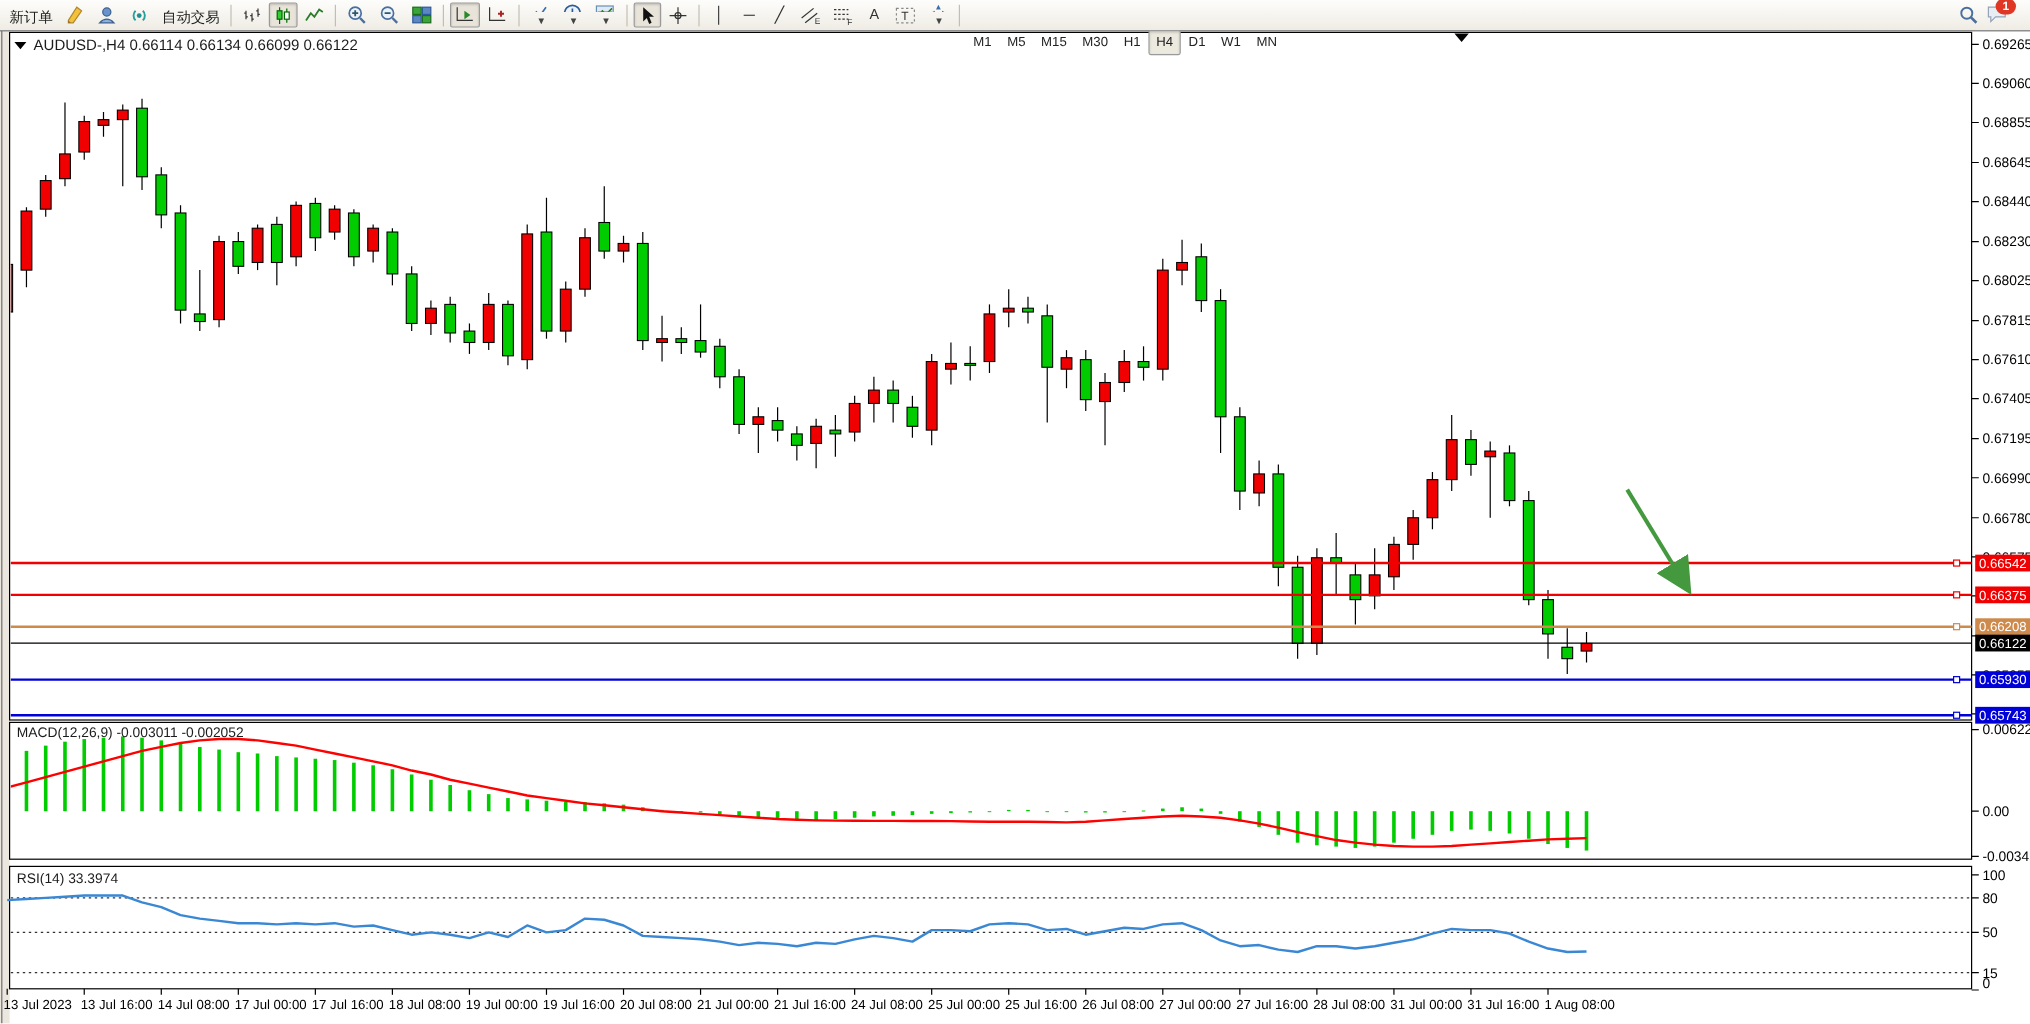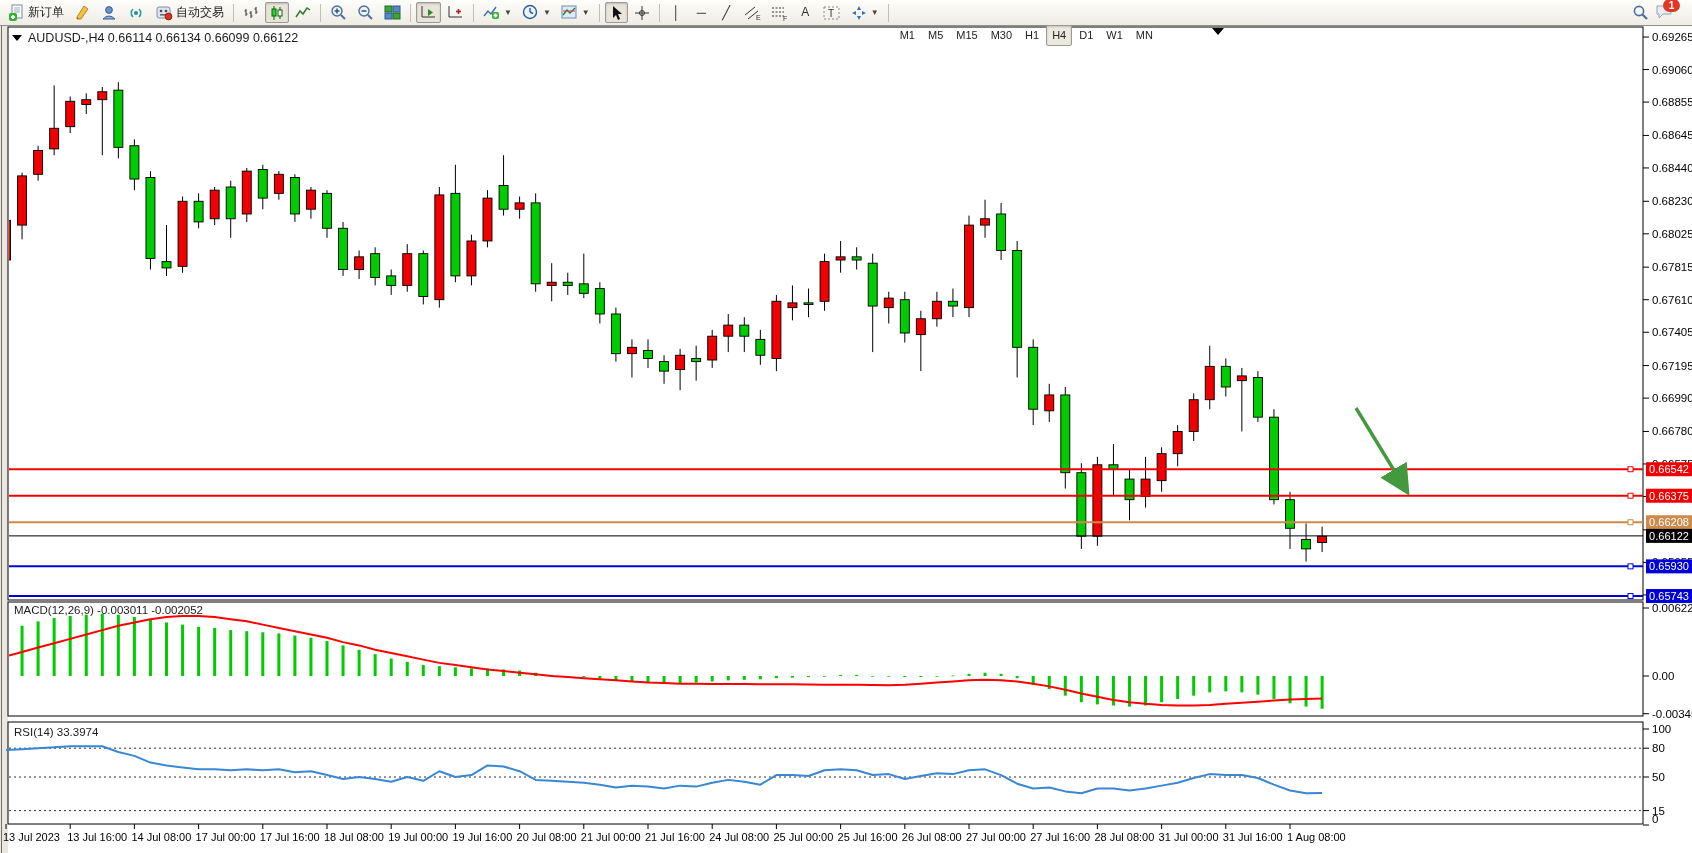--- a/index.html
+++ b/index.html
@@ -1,21 +1,21 @@
 <!DOCTYPE html>
 <html><head>
 <meta charset="utf-8">
 <style>
   html,body{margin:0;padding:0;width:1692px;height:853px;overflow:hidden;background:#fff;
             font-family:"Liberation Sans",sans-serif;}
   .toolbar{position:relative;z-index:5;display:flex;align-items:center;height:25px;
            background:linear-gradient(#fdfdfb,#efece4);border-bottom:1px solid #8f8f8f;
            padding:0 4px;gap:2px;font-size:12px;color:#222;}
   .tbtn{height:21px;min-width:23px;display:flex;align-items:center;justify-content:center;
-        gap:3px;padding:0 3px;border:1px solid transparent;border-radius:2px;box-sizing:border-box;}
+        gap:3px;padding:0 3px;border:1px solid transparent;border-radius:2px;box-sizing:border-box;flex-direction:column;}
   .tbtn.pressed{background:#e8e4da;border-color:#9a9a9a;box-shadow:inset 0 1px 2px rgba(0,0,0,.18);}
   .sep{width:1px;height:18px;background:#c3beb4;margin:0 3px;}
   .glyph{font-size:13px;line-height:13px;color:#333;}
   .caret{font-size:8px;color:#444;margin-left:1px;}
   .tf-group{display:flex;gap:1px;margin-top:45px;}
   .tf{font-size:11px;color:#222;padding:0 5px;height:21px;display:flex;align-items:center;
       border:1px solid transparent;border-radius:2px;box-sizing:border-box;}
   .tf.pressed{background:#eceade;border-color:#9a9a9a;box-shadow:inset 0 1px 2px rgba(0,0,0,.18);}
   .spacer{flex:1;}
   .badge{position:absolute;top:-4px;right:-6px;background:#e03724;color:#fff;font-size:10px;

